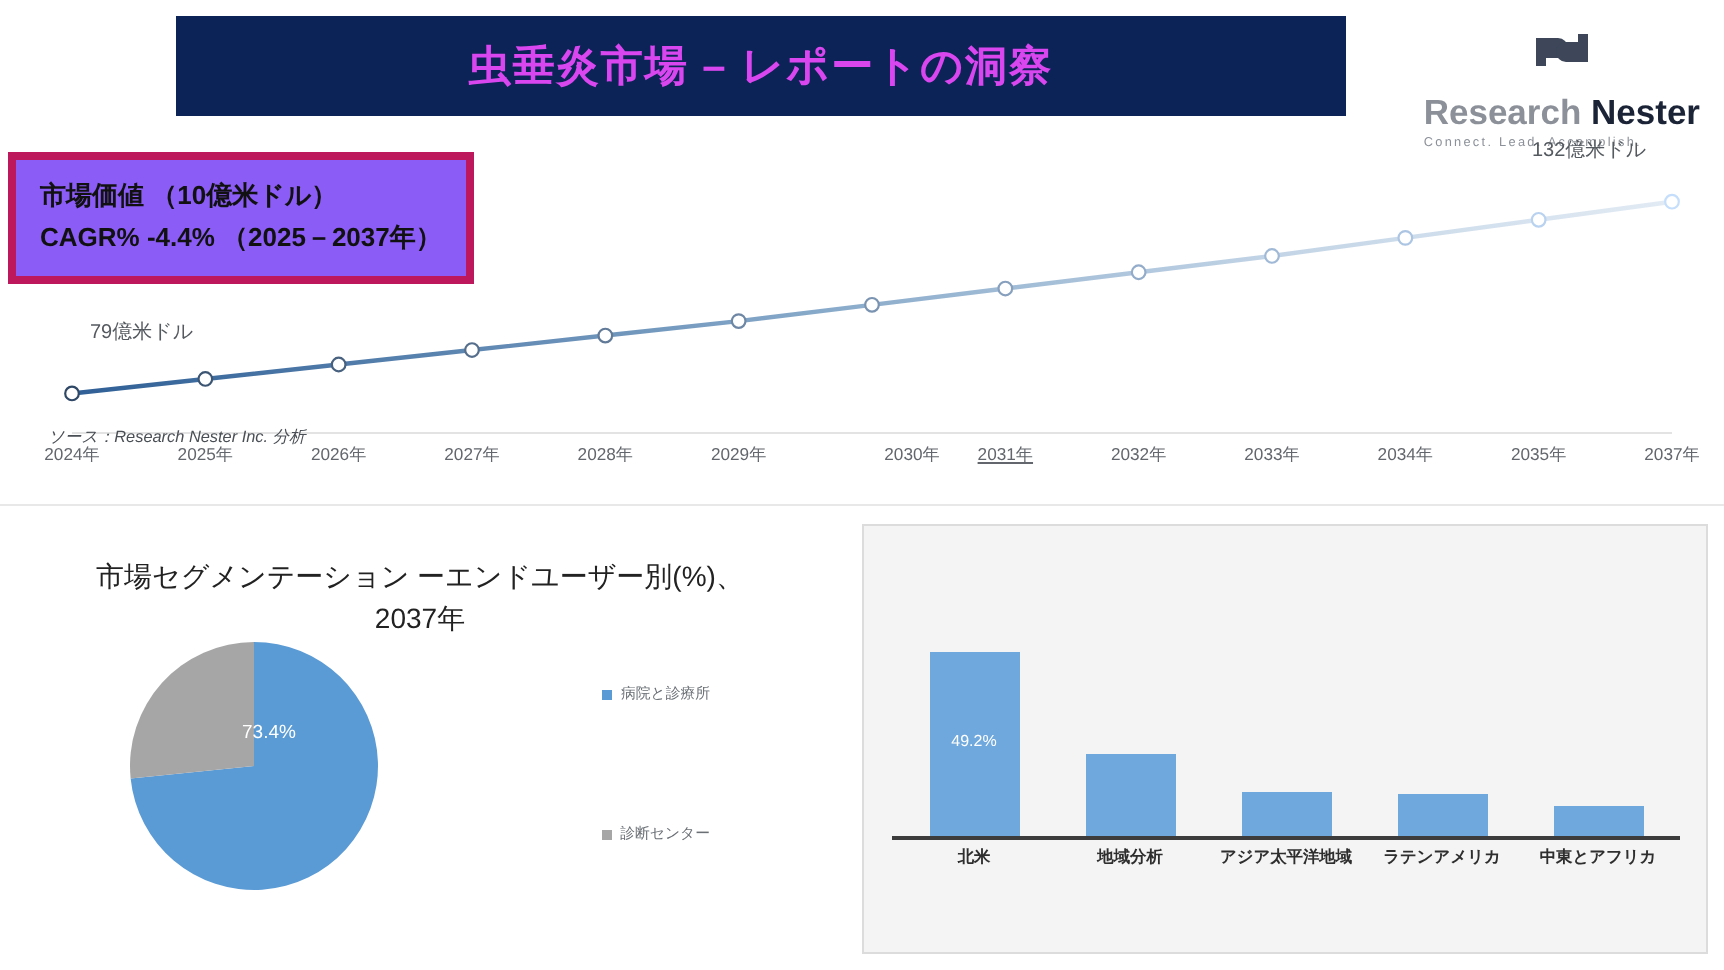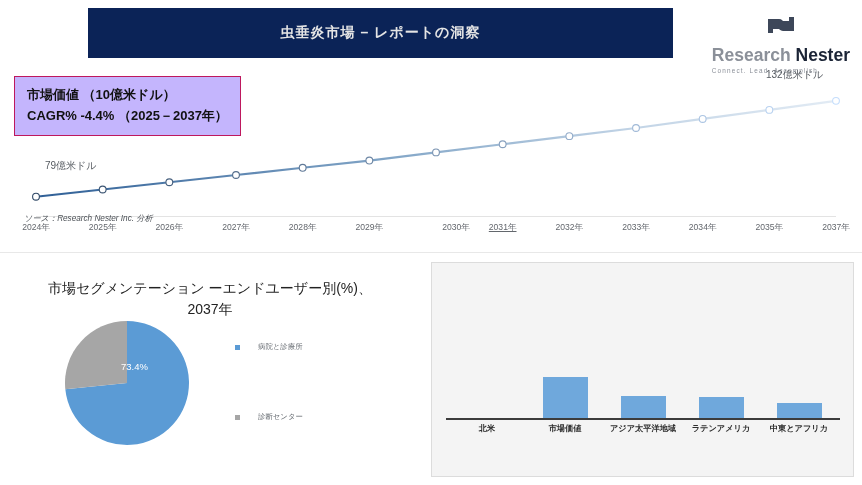--- a/index.html
+++ b/index.html
@@ -21,22 +21,22 @@
     left: 88px;
     top: 8px;
     width: 585px;
     height: 50px;
     background: #0b2357;
     display: flex;
     align-items: center;
     justify-content: center;
   }
   #header-title {
-    color: #e5e5e5;
-    font-size: 14px;
+    color: #d946ef;
+    font-size: 21px;
     font-weight: bold;
     letter-spacing: 1px;
     white-space: nowrap;
   }
 
   
   #logo-block {
     position: absolute;
     right: 12px;
     top: 14px;
@@ -58,24 +58,24 @@
     font-size: 6.4px;
     color: #8b9099;
     letter-spacing: 1.15px;
     margin-top: 3px;
     white-space: nowrap;
   }
 
   
   #value-box {
     position: absolute;
-    left: 14px;
+    left: 4px;
     top: 76px;
-    border: 1px solid #be185d;
-    background: #c4b5fd;
+    border: 4px solid #be185d;
+    background: #8b5cf6;
     padding: 7px 12px 8px 12px;
     box-sizing: border-box;
   }
   #value-box div {
     font-size: 13px;
     font-weight: bold;
     color: #111111;
     white-space: nowrap;
     line-height: 1.65;
   }
@@ -162,24 +162,25 @@
   }
   #pie-legend {
     position: absolute;
     left: 235px;
     top: 84px;
     width: 120px;
   }
   .legend-row {
     display: flex;
     align-items: center;
-    gap: 18px;
+    gap: 4px;
     font-size: 7.4px;
     color: #6a6f75;
     white-space: nowrap;
+    justify-content: flex-end;
   }
   .legend-swatch { width: 5px; height: 5px; flex: 0 0 auto; }
   #legend-gap { height: 60px; }
 
   #footer-note {
     position: absolute;
     left: 24px;
     top: 196px;
     font-size: 8.2px;
     font-style: italic;
@@ -354,26 +355,29 @@
 </div>
 
 <span id="pie-value">73.4%</span>
 
 <div id="footer-note">
   <div>ソース：Research Nester Inc. 分析</div>
 </div>
 
 <div id="bar-panel">
   <div id="bar-plot">
+      <div class="bar-col" style="height: 91.7769px; left: 16.5px;">
+        <span class="bar-val" style="top: 40px;">49.2%</span>
+      </div>
       <div class="bar-col" style="height: 41.0385px; left: 94.5px;"></div>
       <div class="bar-col" style="height: 22.3846px; left: 172.5px;"></div>
       <div class="bar-col" style="height: 20.5192px; left: 250.5px;"></div>
       <div class="bar-col" style="height: 14.9231px; left: 328.5px;"></div>
     </div>
   <div id="bar-axis"></div>
   <div id="bar-labels">
       <span style="left: 39px;">北米</span>
-      <span style="left: 117px;">市場価値</span>
+      <span style="left: 117px;">地域分析</span>
       <span style="left: 195px;">アジア太平洋地域</span>
       <span style="left: 273px;">ラテンアメリカ</span>
       <span style="left: 351px;">中東とアフリカ</span>
     </div>
 </div>
 
 </body></html>

